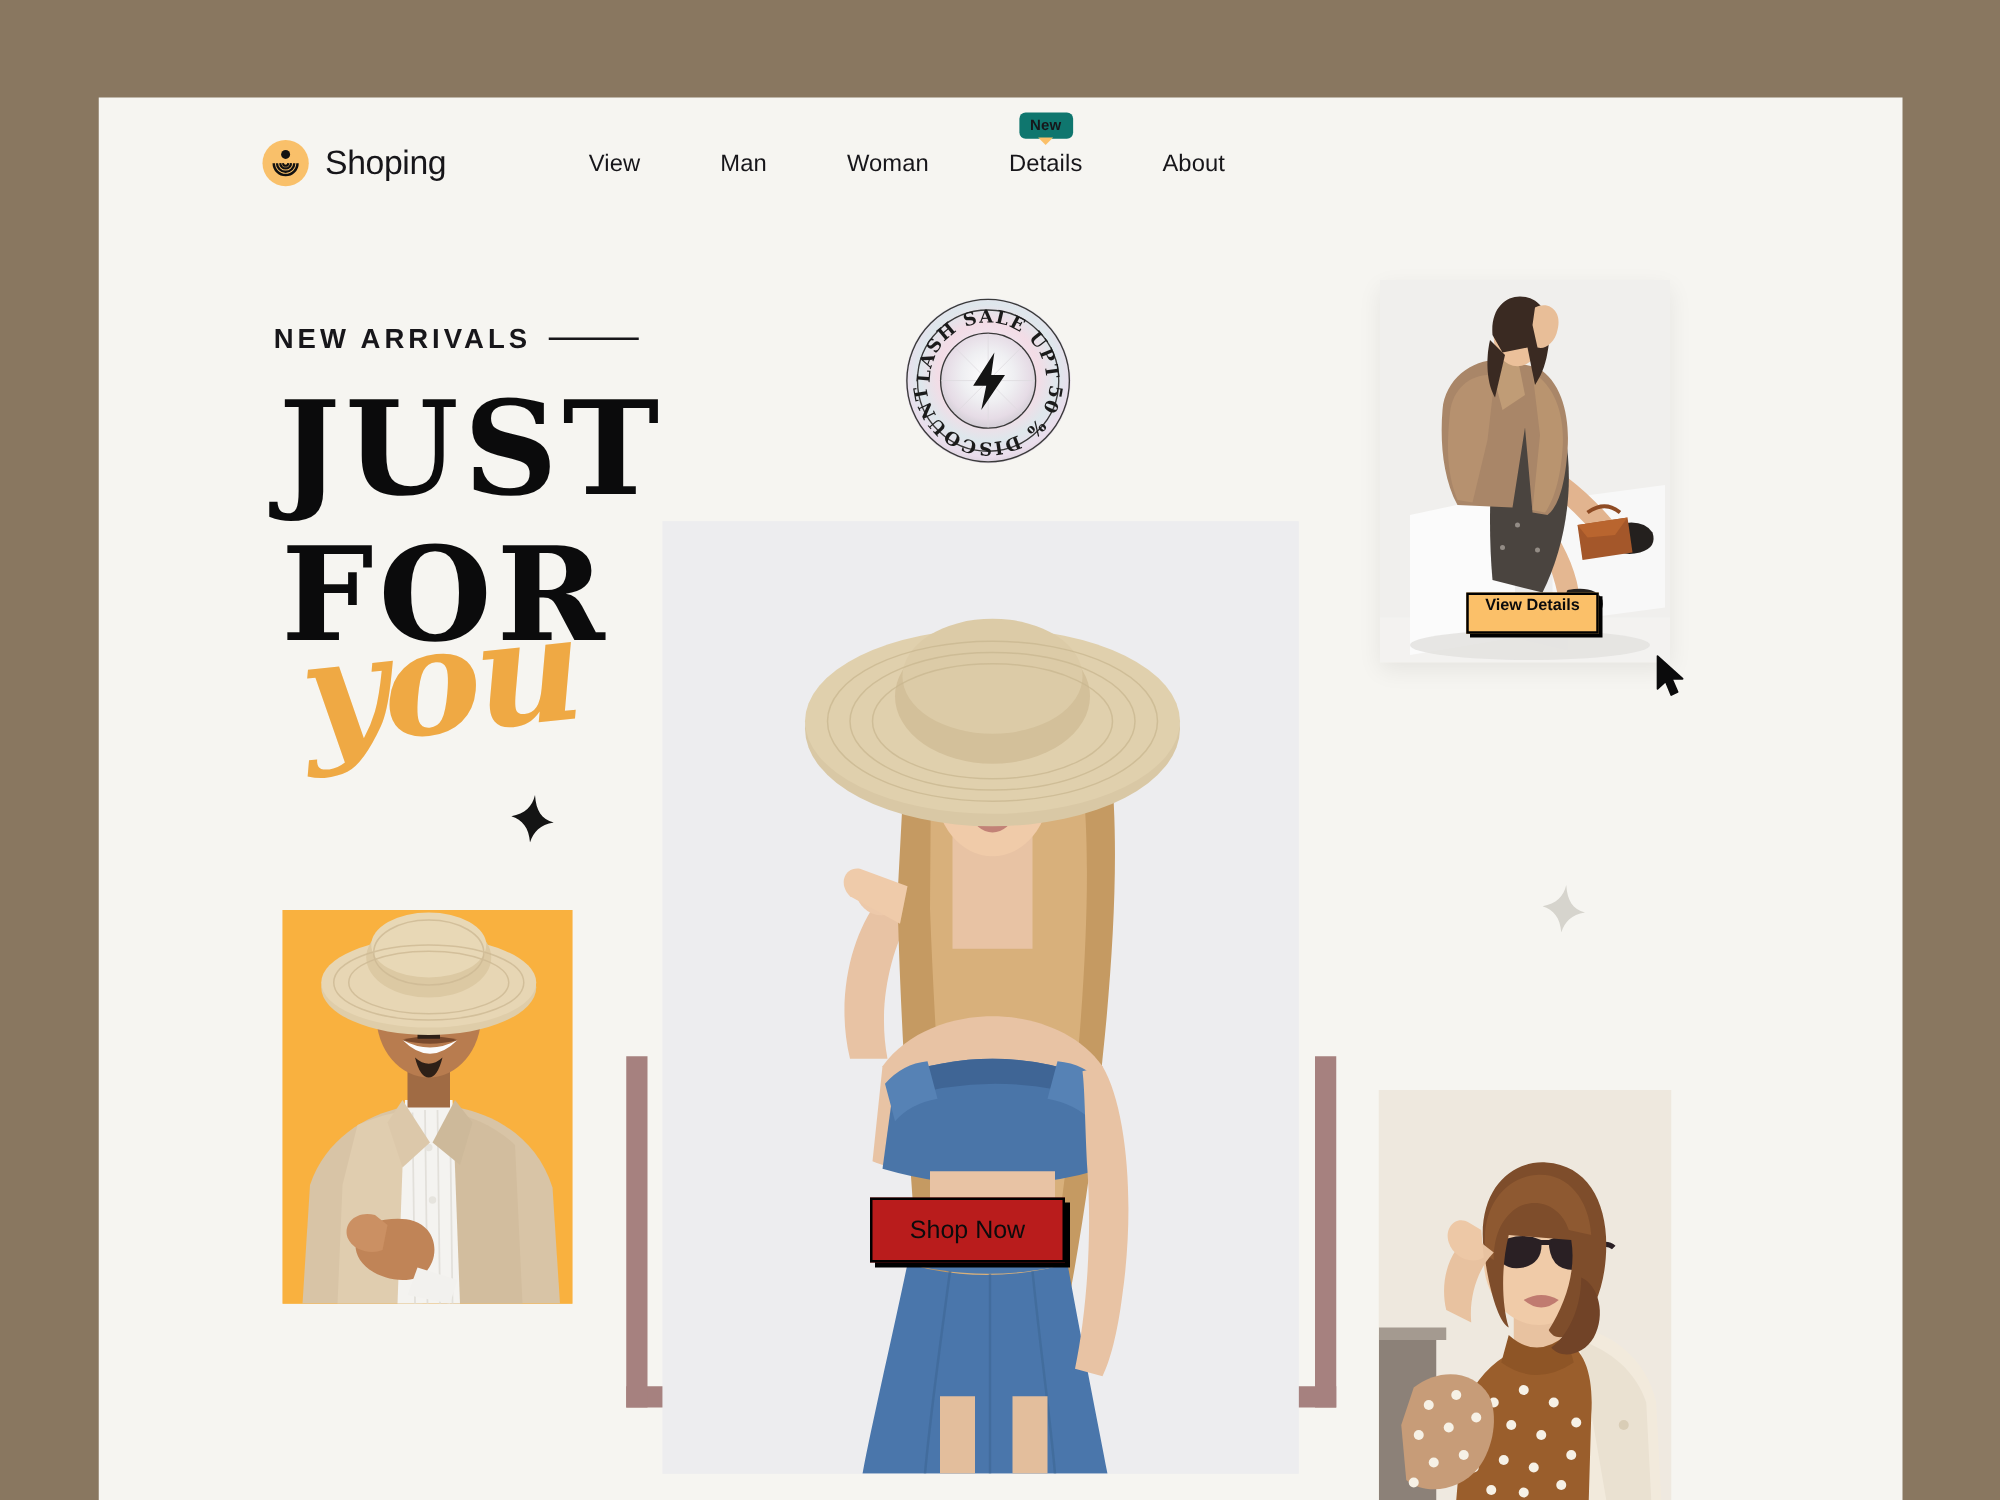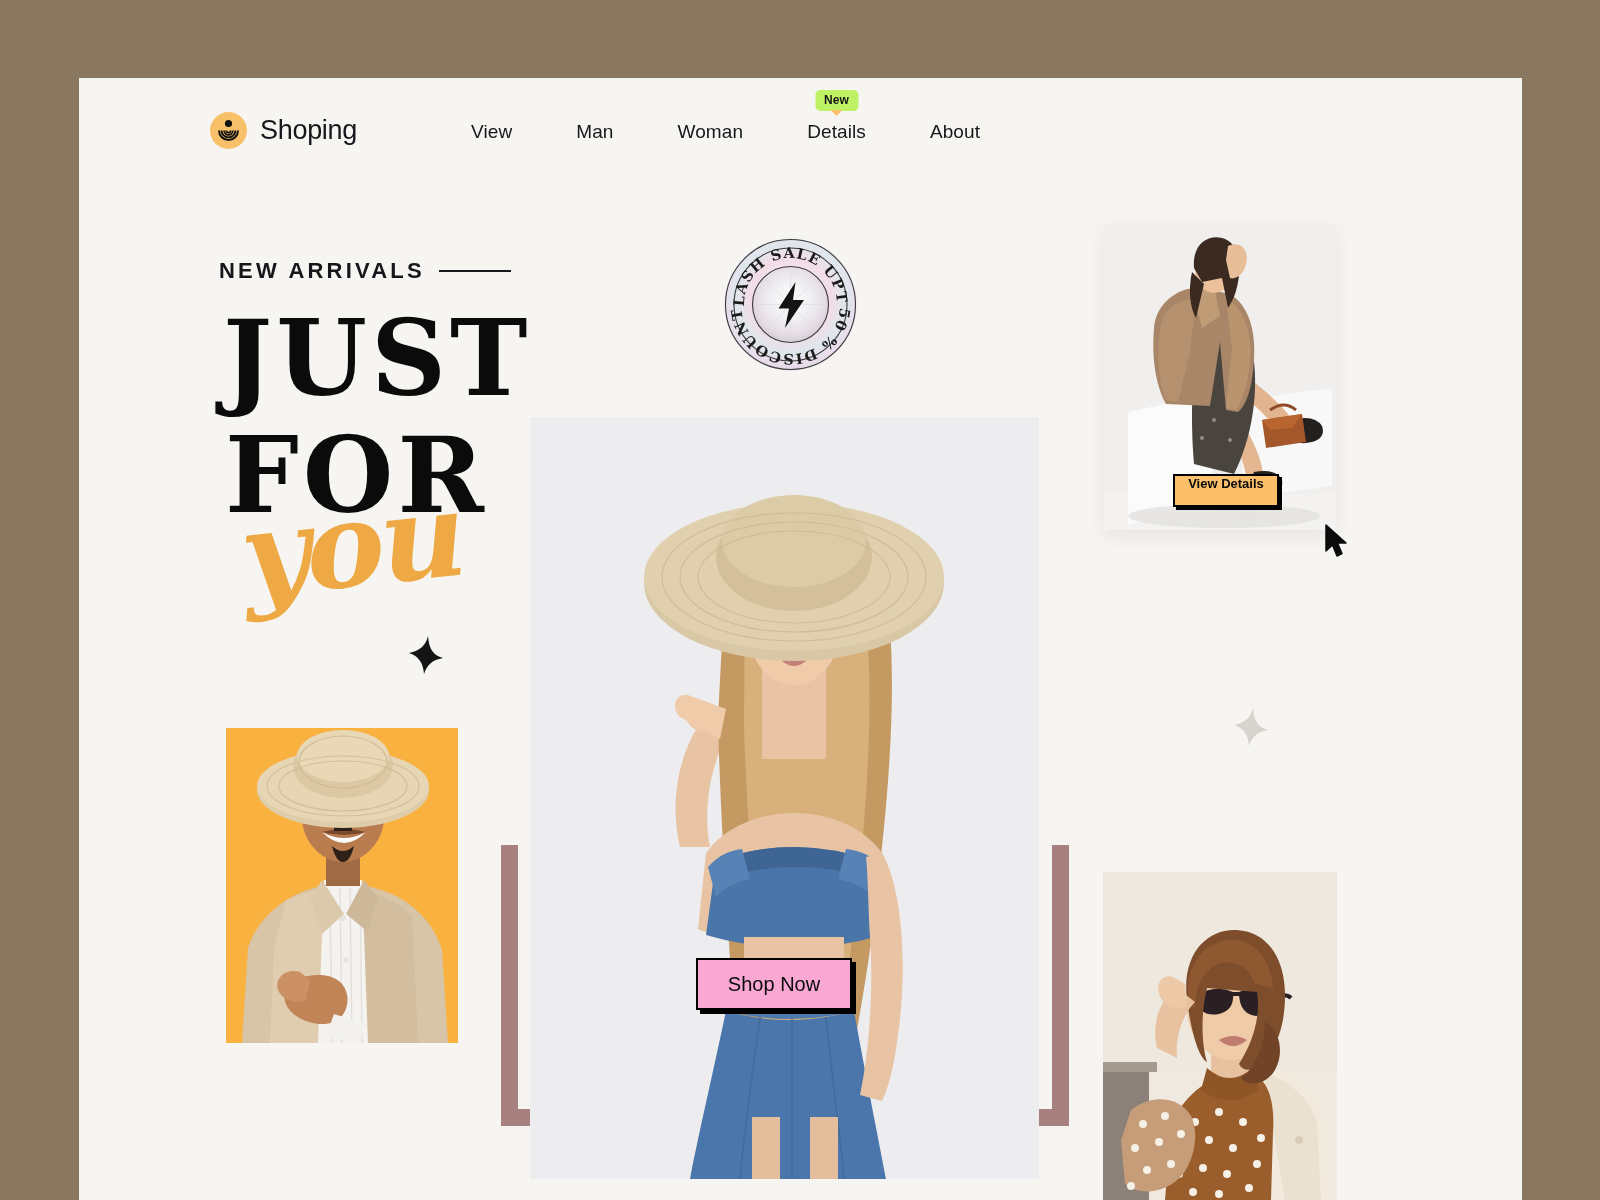--- a/index.html
+++ b/index.html
@@ -73,21 +73,21 @@
     letter-spacing: 0.1px;
     padding: 0 32px;
     cursor: pointer;
     white-space: nowrap;
   }
   .nav-badge {
     position: absolute;
     left: 50%;
     transform: translateX(-50%);
     top: -31px;
-    background: #bef264;
+    background: #0f766e;
     color: #17161A;
     font-size: 12px;
     font-weight: 600;
     padding: 3px 9px 4px;
     border-radius: 5px;
     white-space: nowrap;
   }
   .nav-badge::after {
     content: "";
     position: absolute;
@@ -205,21 +205,21 @@
     height: 762px;
     background: #EDEDEF;
     overflow: hidden;
   }
   #shop-now-btn {
     position: absolute;
     left: 617px;
     top: 880px;
     width: 156px;
     height: 52px;
-    background: #f9a8d4;
+    background: #b91c1c;
     border: 2px solid #000;
     box-shadow: 4px 4px 0 #000;
     display: flex;
     align-items: center;
     justify-content: center;
     font-size: 20px;
     color: #0B0B0C;
     cursor: pointer;
   }
 

